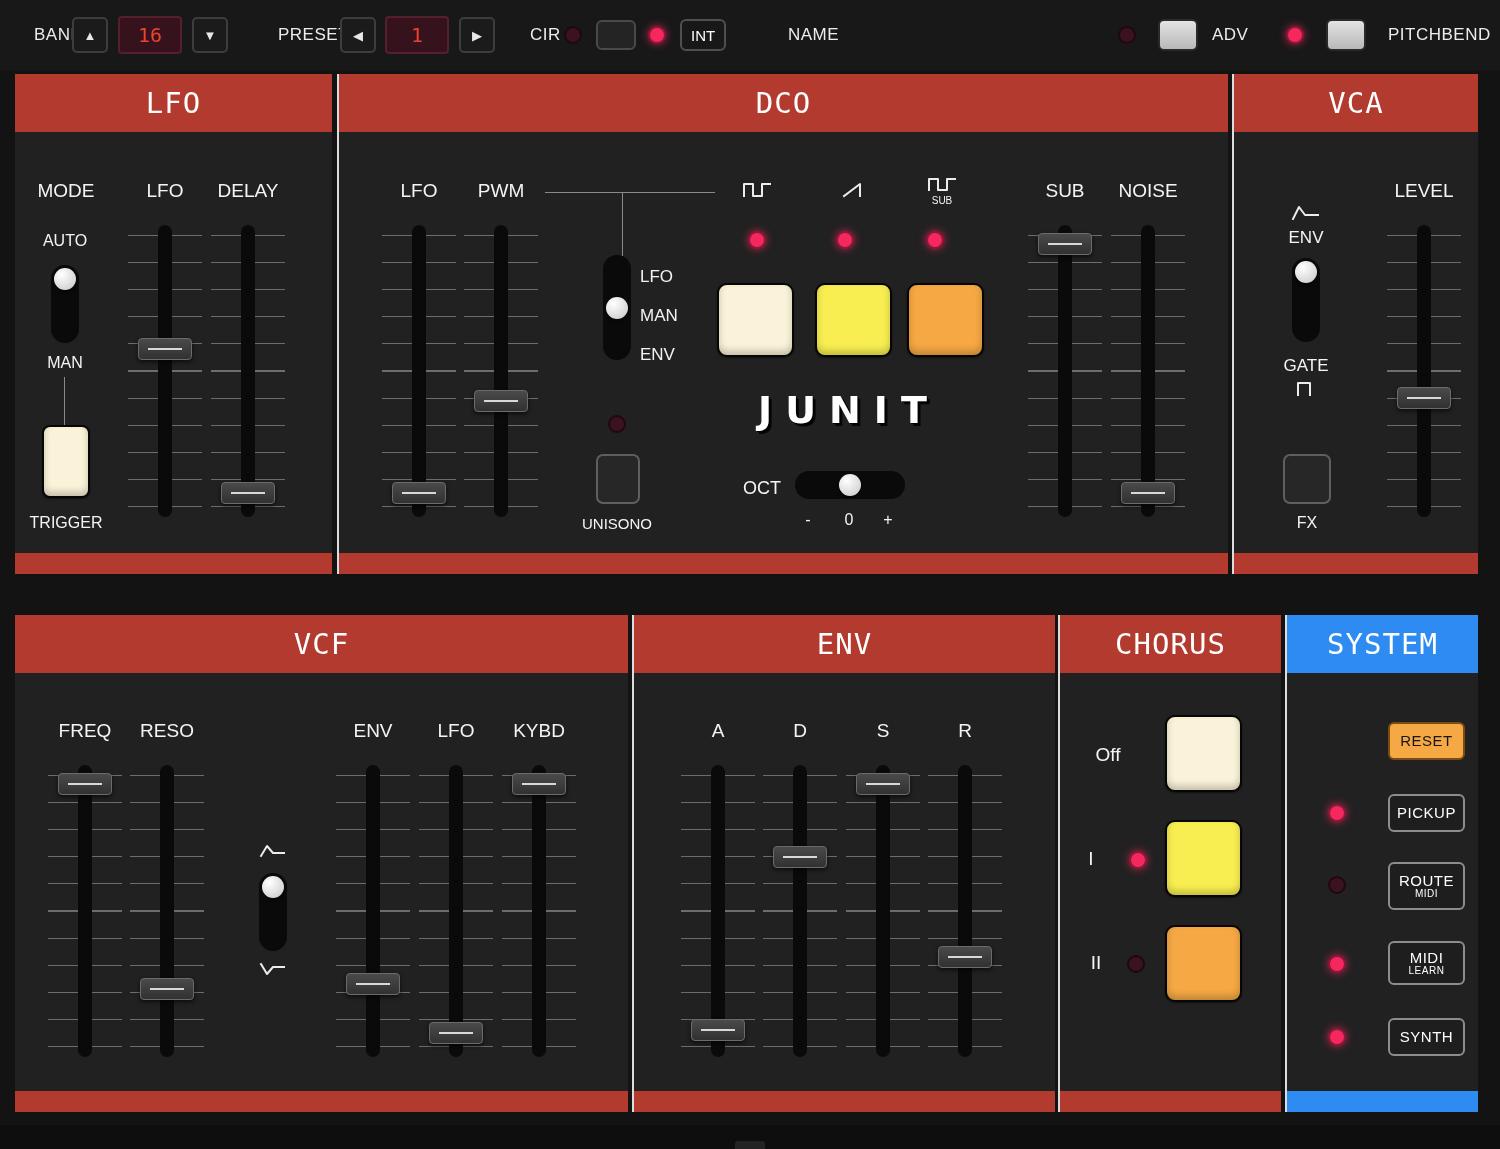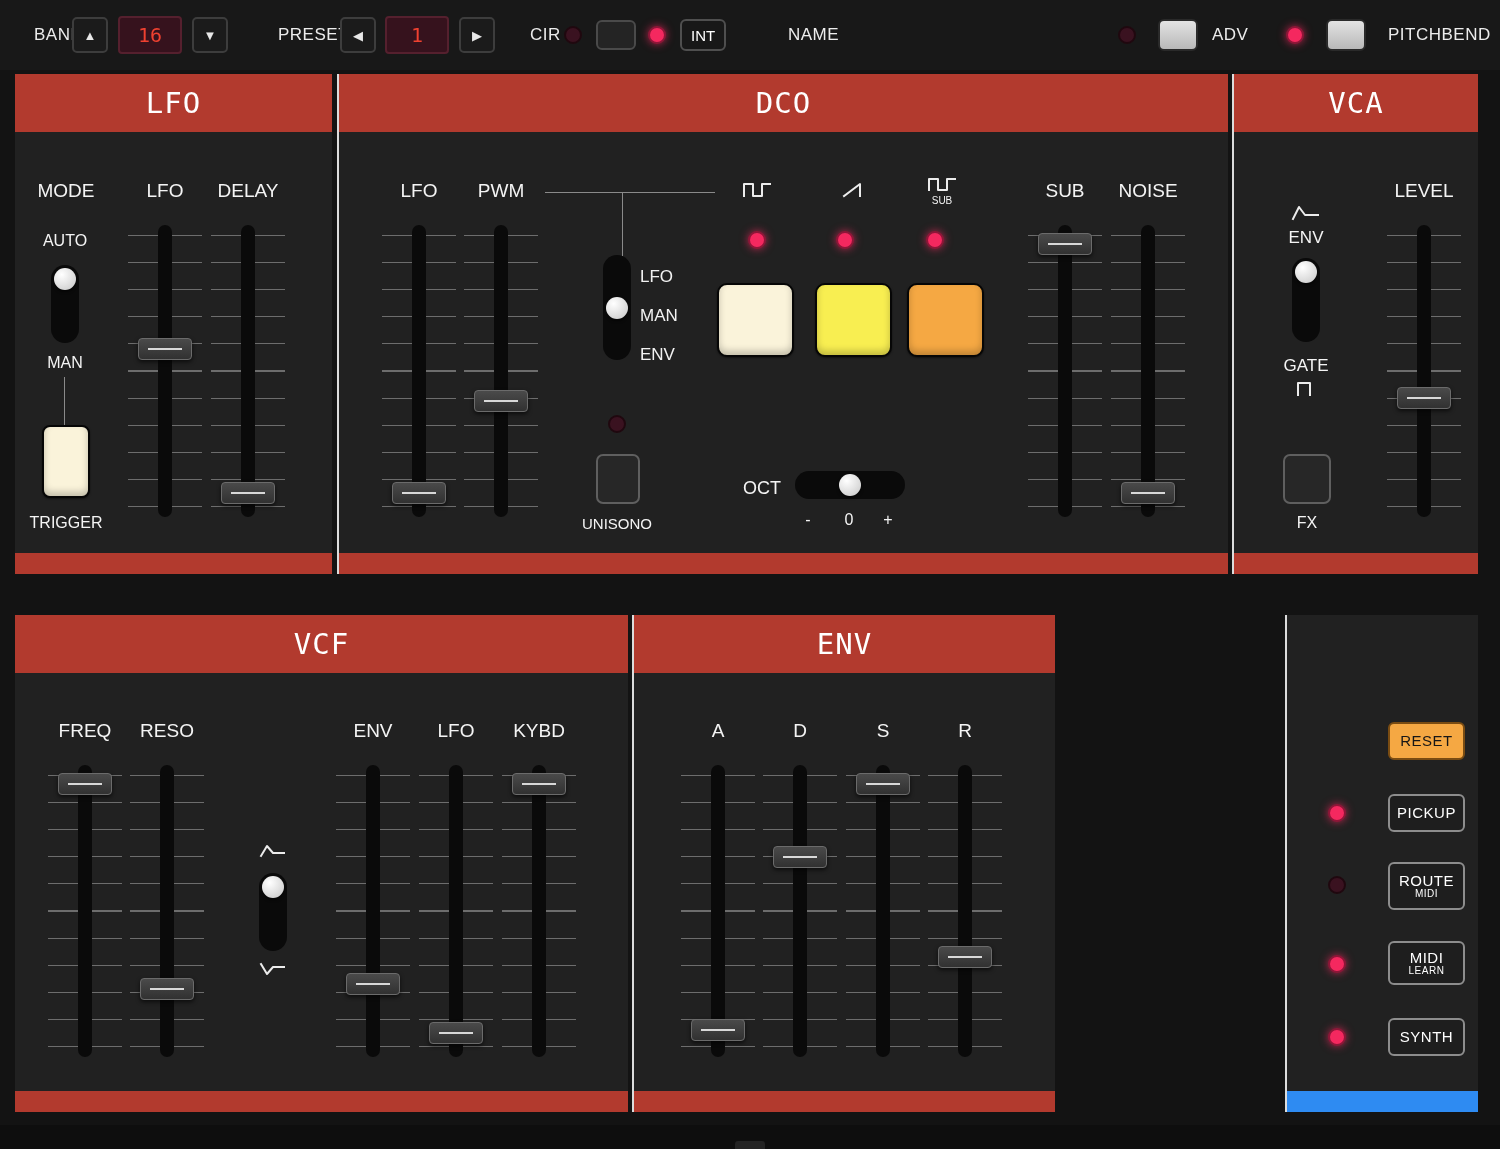--- a/index.html
+++ b/index.html
@@ -202,20 +202,21 @@
     <div class="label" style="left:588px;top:121px;width:30px;font-size:10px">SUB</div>
 
     <div class="led on" style="left:409px;top:157px"></div>
     <div class="led on" style="left:497px;top:157px"></div>
     <div class="led on" style="left:587px;top:157px"></div>
 
     <div class="pad cream" style="left:378px;top:209px;width:77px;height:74px"></div>
     <div class="pad yellow" style="left:476px;top:209px;width:77px;height:74px"></div>
     <div class="pad orange" style="left:568px;top:209px;width:77px;height:74px"></div>
 
+    <div class="logo" style="left:360px;top:314px;width:300px">JUNIT</div>
 
     <div class="led off" style="left:269px;top:341px"></div>
     <div class="graybtn" style="left:257px;top:380px;width:44px;height:50px"></div>
     <div class="label xs" style="left:218px;top:441px;width:120px">UNISONO</div>
 
     <div class="label right" style="left:390px;top:404px;width:52px;font-size:18px">OCT</div>
     <div class="hslider" style="left:456px;top:397px;width:110px;height:28px">
       <div class="knob" style="left: 44px;"></div>
     </div>
     <div class="label sm" style="left:449px;top:437px;width:40px">-</div>
@@ -348,22 +349,39 @@
     </div>
     <div class="vslider" style="left:291px;top:150px">
       <div class="ticks"></div>
       <div class="track"></div>
       <div class="handle" style="bottom: 89.1px;"></div>
     </div>
 
     <div class="sec-footer"></div>
   </div>
 
+  <div class="section sec-div" style="left:1058px;top:615px;width:223px;height:497px">
+    <div class="sec-header">CHORUS</div>
+
+    <div class="label" style="left:8px;top:129px;width:80px">Off</div>
+    <div class="pad cream" style="left:105px;top:100px;width:77px;height:77px"></div>
+
+    <div class="label" style="left:11px;top:233px;width:40px">I</div>
+    <div class="led on" style="left:69px;top:236px"></div>
+    <div class="pad yellow" style="left:105px;top:205px;width:77px;height:77px"></div>
+
+    <div class="label" style="left:16px;top:337px;width:40px">II</div>
+    <div class="led off" style="left:67px;top:340px"></div>
+    <div class="pad orange" style="left:105px;top:310px;width:77px;height:77px"></div>
+
+    <div class="sec-footer"></div>
+  </div>
 
   <div class="section sec-div blue" style="left:1285px;top:615px;width:193px;height:497px">
+    <div class="sec-header">SYSTEM</div>
 
     <div class="sysbtn orange" style="top:107px;height:38px">
       <span>RESET</span>
     </div>
 
     <div class="led on" style="left:41px;top:189px"></div>
     <div class="sysbtn" style="top:179px;height:38px">
       <span>PICKUP</span>
     </div>
 

